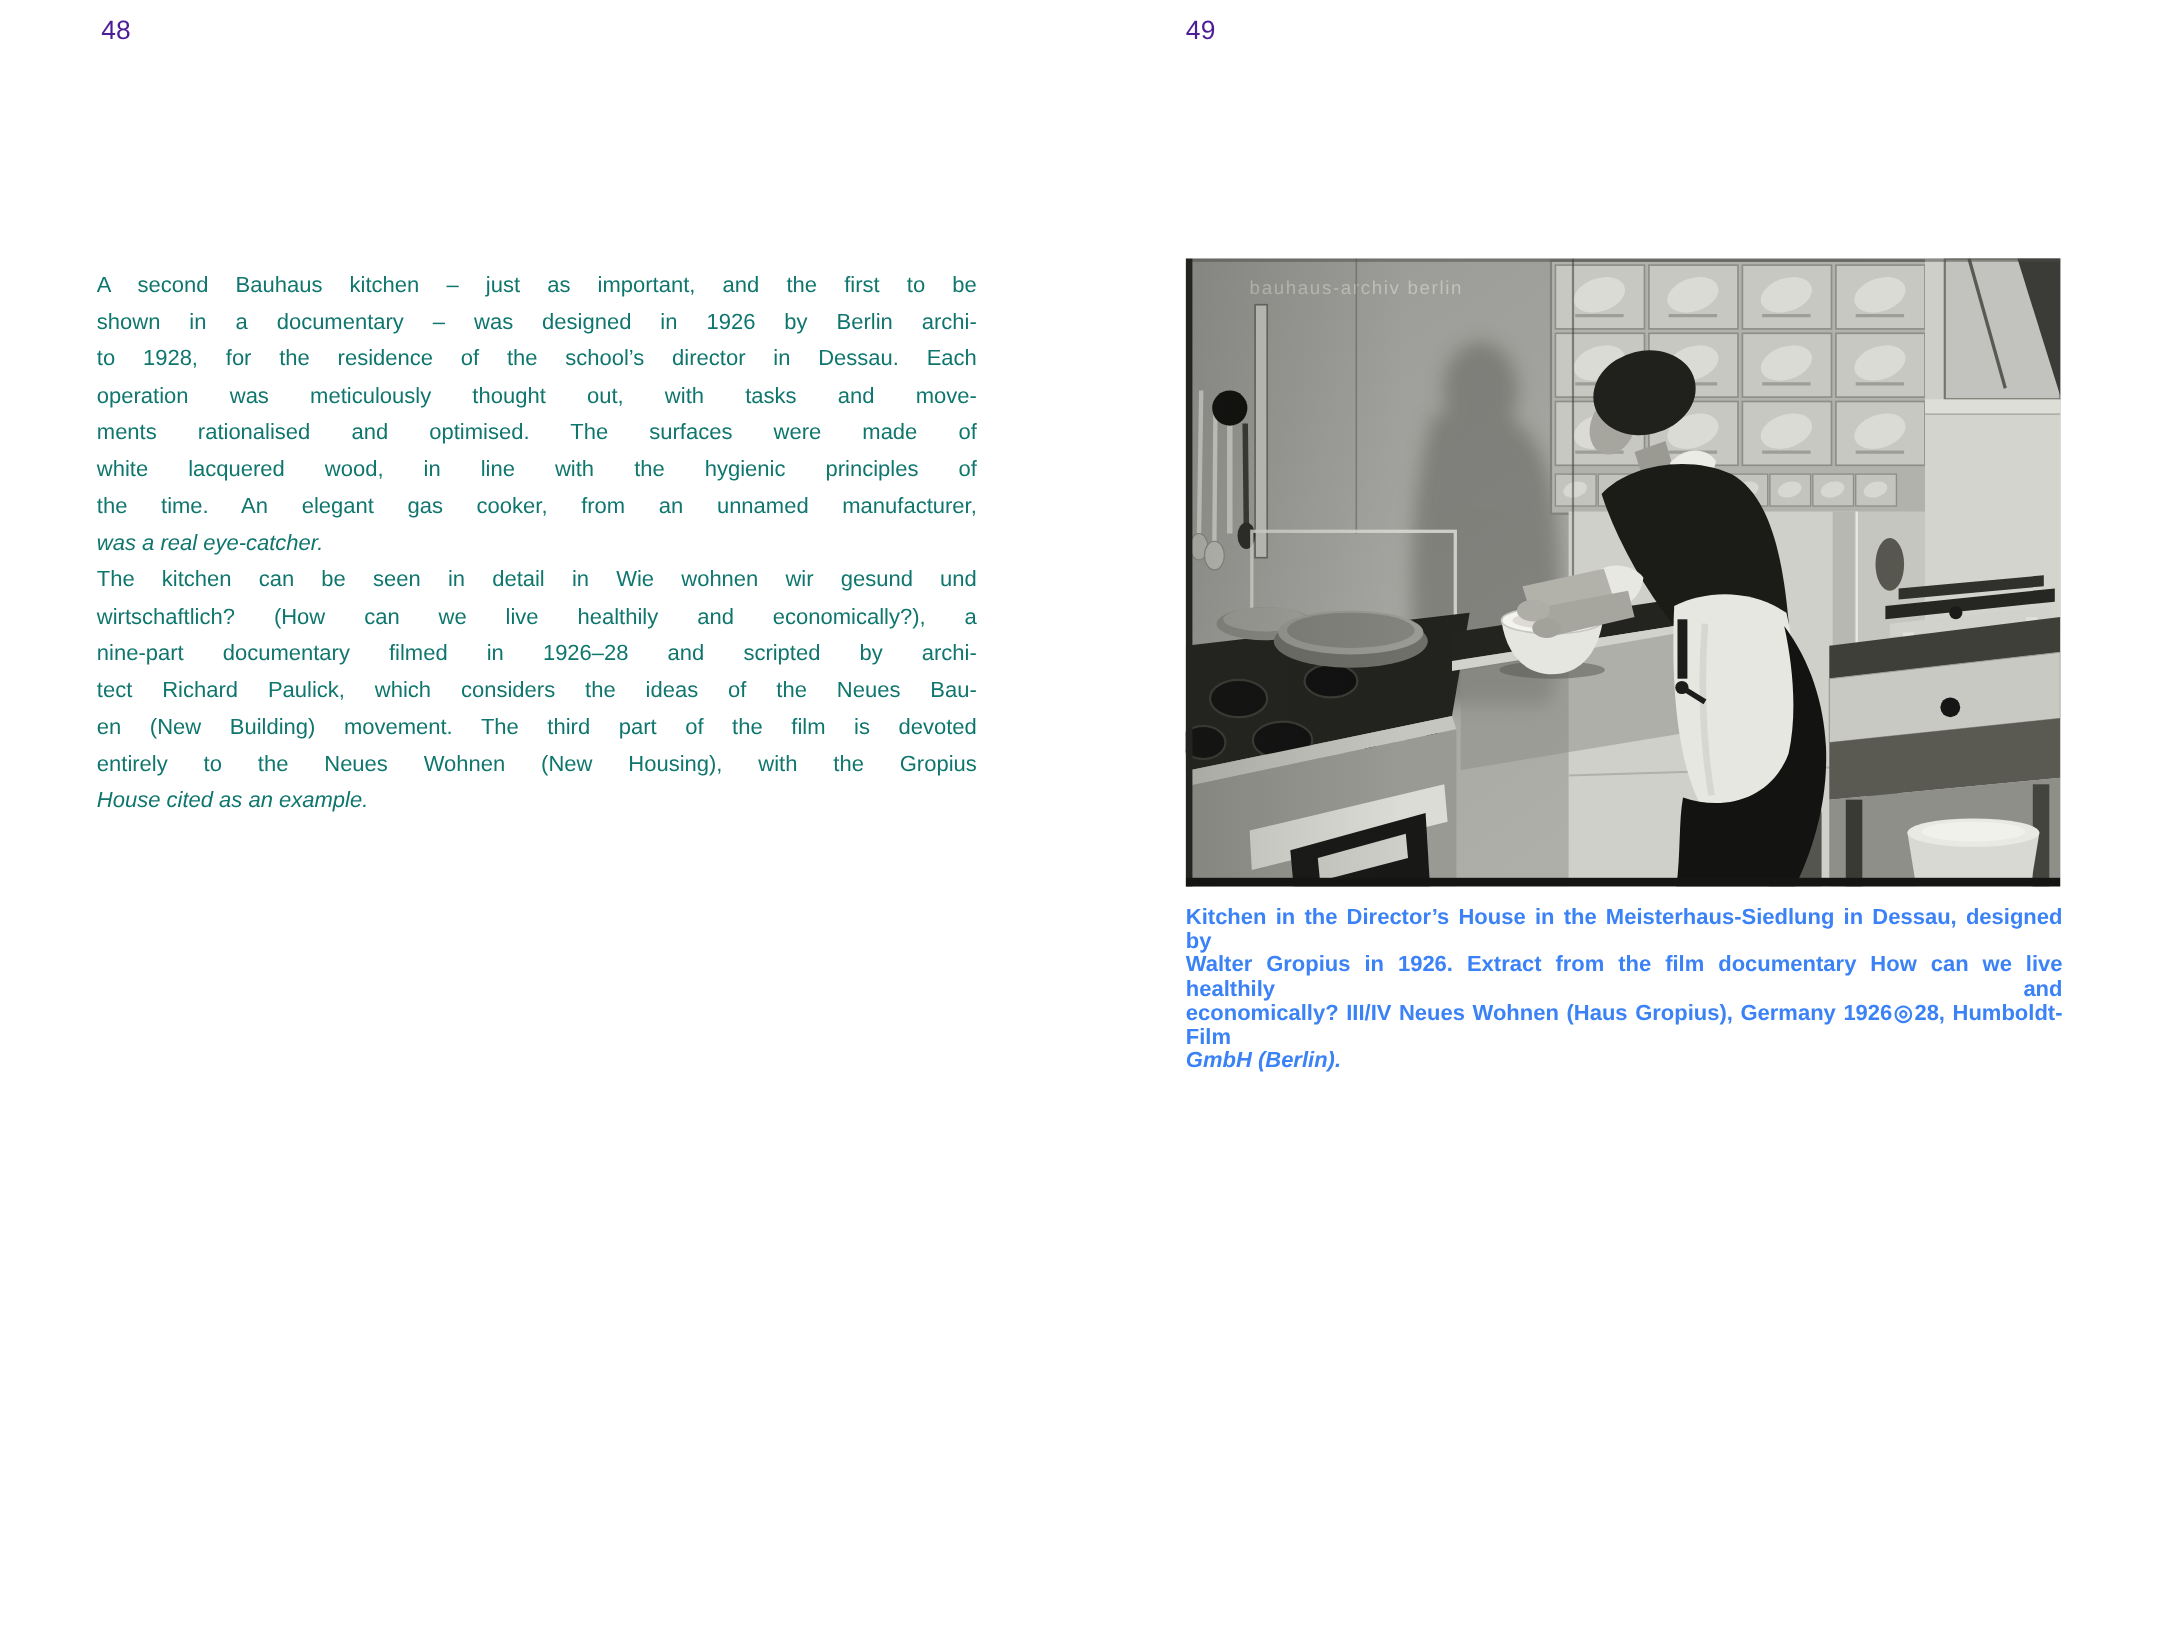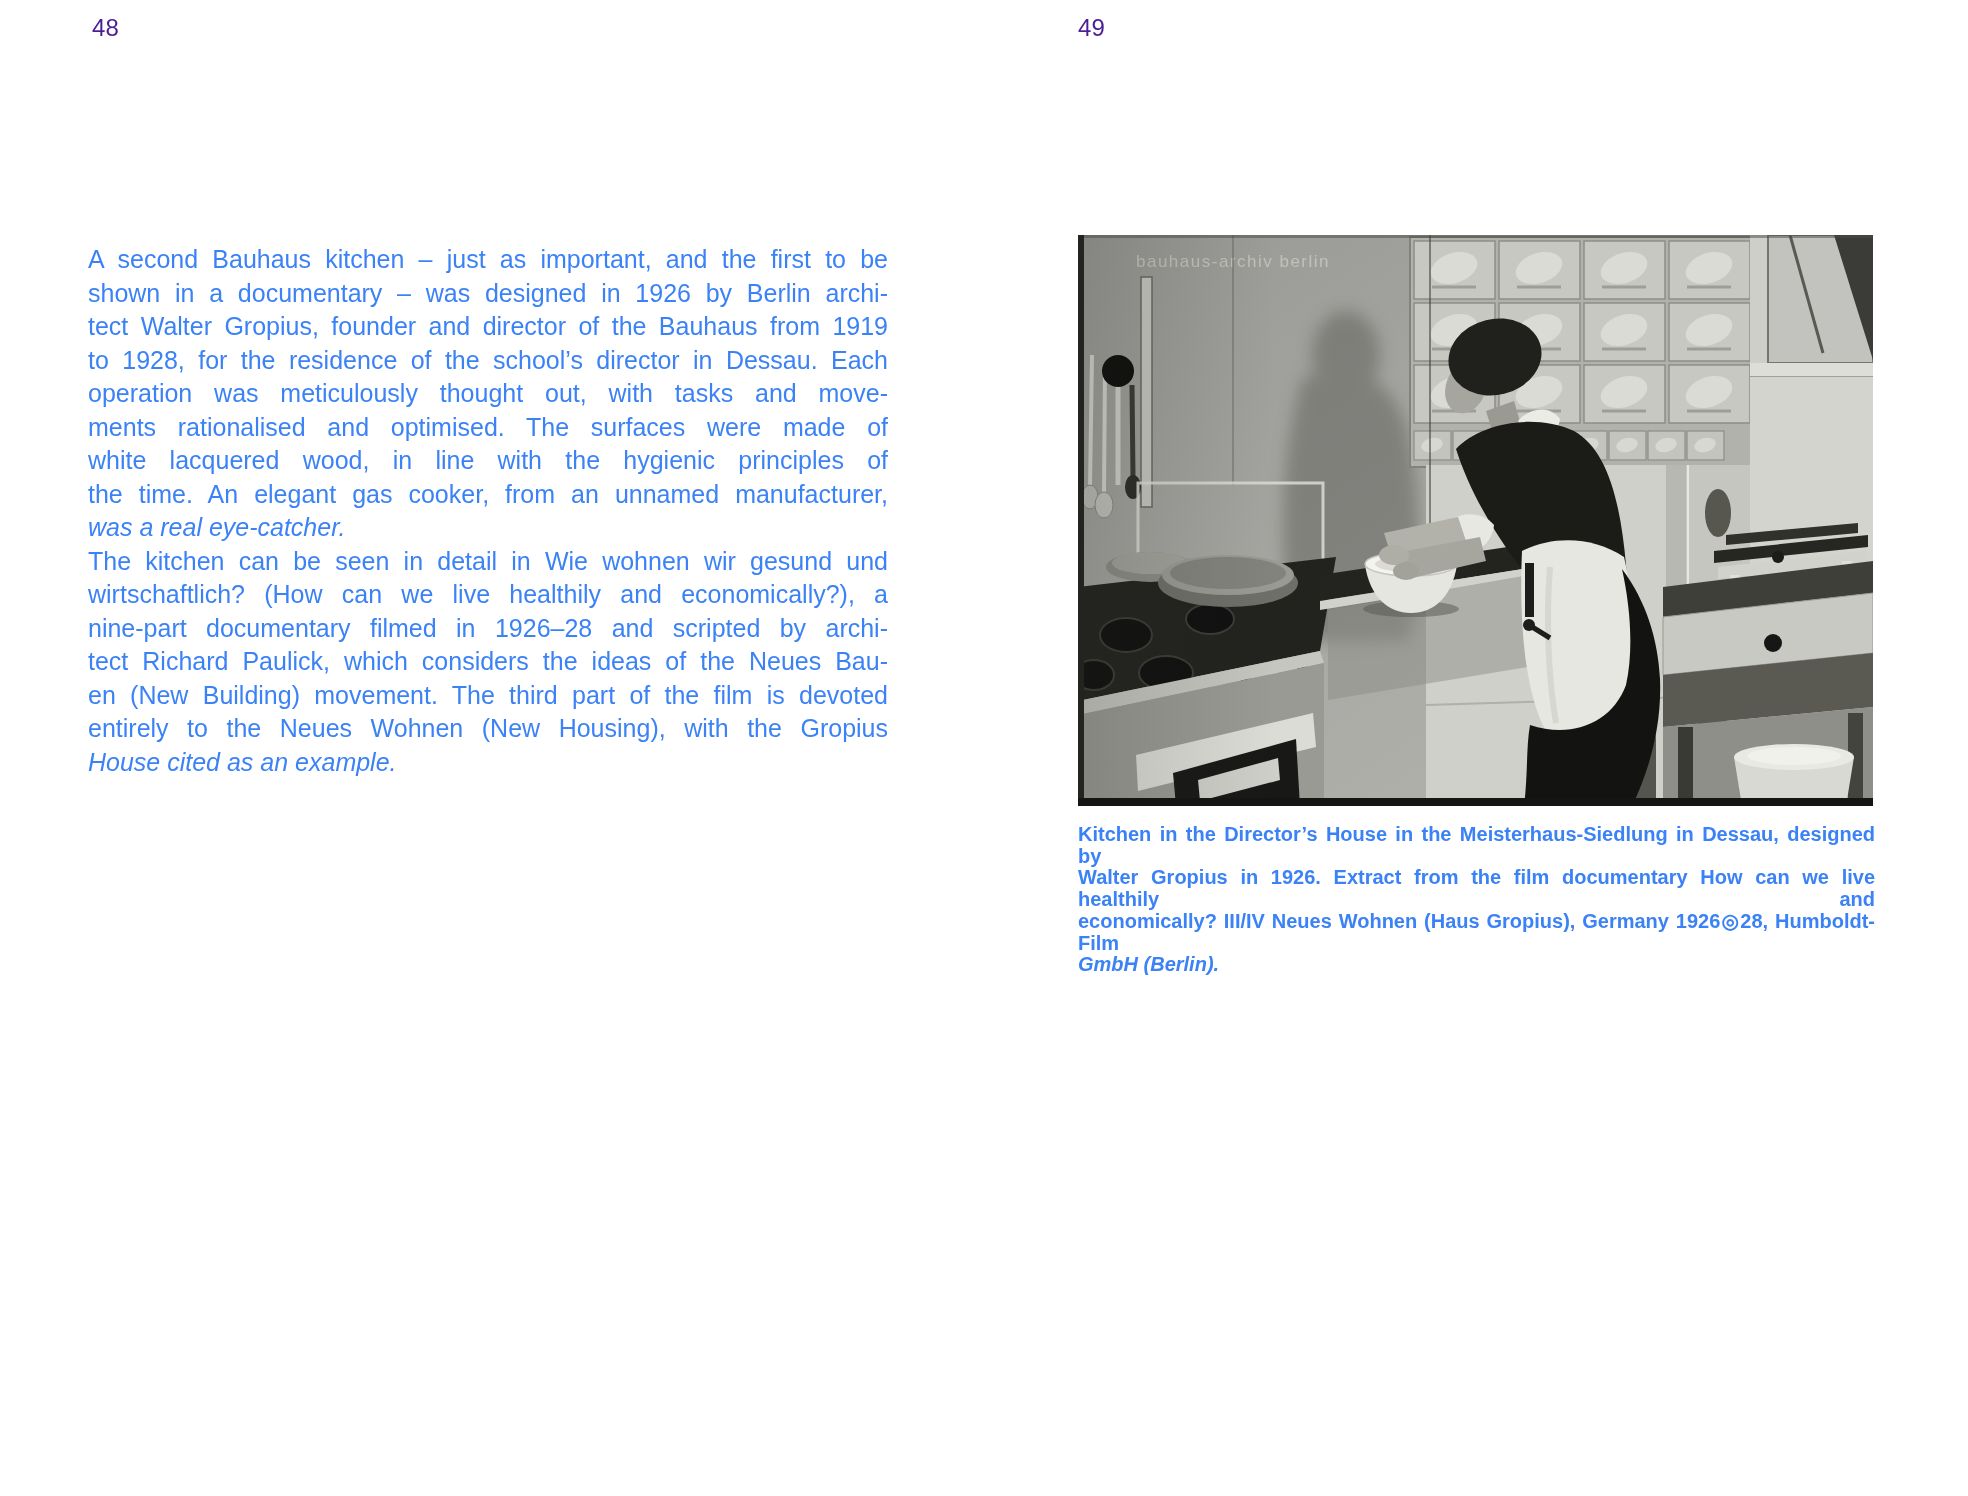--- a/index.html
+++ b/index.html
@@ -9,21 +9,21 @@
     overflow:hidden;
   }
   .page-number{
     position:absolute;top:16px;font-size:24px;line-height:1;color:#4c1d95;
     letter-spacing:0.2px;
   }
   #page-num-left{left:92px;}
   #page-num-right{left:1078px;text-align:center;}
   .body-text{
     position:absolute;left:88px;top:243px;width:800px;
-    font-size:25px;line-height:33.5px;color:#3b82f6;
+    font-size:20px;line-height:33.5px;color:#0f766e;
     letter-spacing:0px;
   }
   .tline{text-align:justify;text-align-last:justify;white-space:normal;}
   .tline.last{text-align-last:left;font-style:italic;}
   .it{}
   .photo-wrap{
     position:absolute;left:1078px;top:235px;width:795px;height:571px;
     background:#a6a6a2;
   }
   .photo-wrap svg{display:block;}
@@ -33,21 +33,20 @@
     letter-spacing:0px;
   }
 </style>
 </head>
 <body>
 
 <div id="page-num-left" class="page-number">48</div>
 <div id="body-text" class="body-text">
     <div class="tline"><span>A second Bauhaus kitchen – just as important, and the first to be</span></div>
     <div class="tline"><span>shown in a documentary – was designed in 1926 by Berlin archi-</span></div>
-    <div class="tline"><span>tect Walter Gropius, founder and director of the Bauhaus from 1919</span></div>
     <div class="tline"><span>to 1928, for the residence of the school’s director in Dessau. Each</span></div>
     <div class="tline"><span>operation was meticulously thought out, with tasks and move-</span></div>
     <div class="tline"><span>ments rationalised and optimised. The surfaces were made of</span></div>
     <div class="tline"><span>white lacquered wood, in line with the hygienic principles of</span></div>
     <div class="tline"><span>the time. An elegant gas cooker, from an unnamed manufacturer,</span></div>
     <div class="tline last"><span>was a real eye-catcher.</span></div>
     <div class="tline"><span>The kitchen can be seen in detail in </span><span class="it">Wie wohnen wir gesund und</span></div>
     <div class="tline"><span class="it">wirtschaftlich?</span><span> (How can we live healthily and economically?), a</span></div>
     <div class="tline"><span>nine-part documentary filmed in 1926–28 and scripted by archi-</span></div>
     <div class="tline"><span>tect Richard Paulick, which considers the ideas of the Neues Bau-</span></div>

